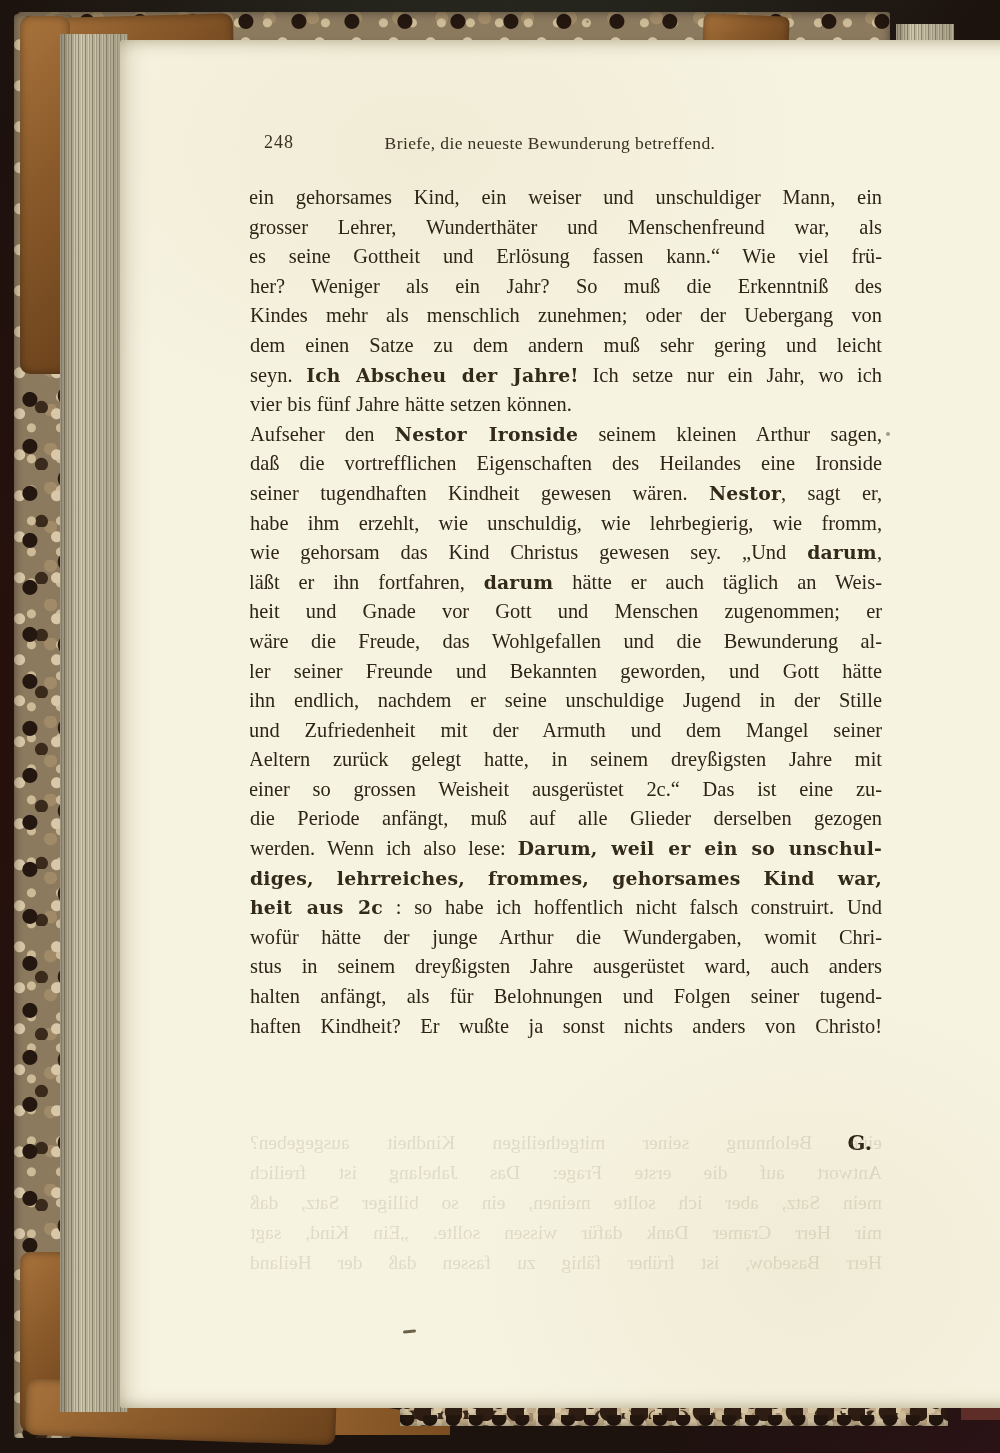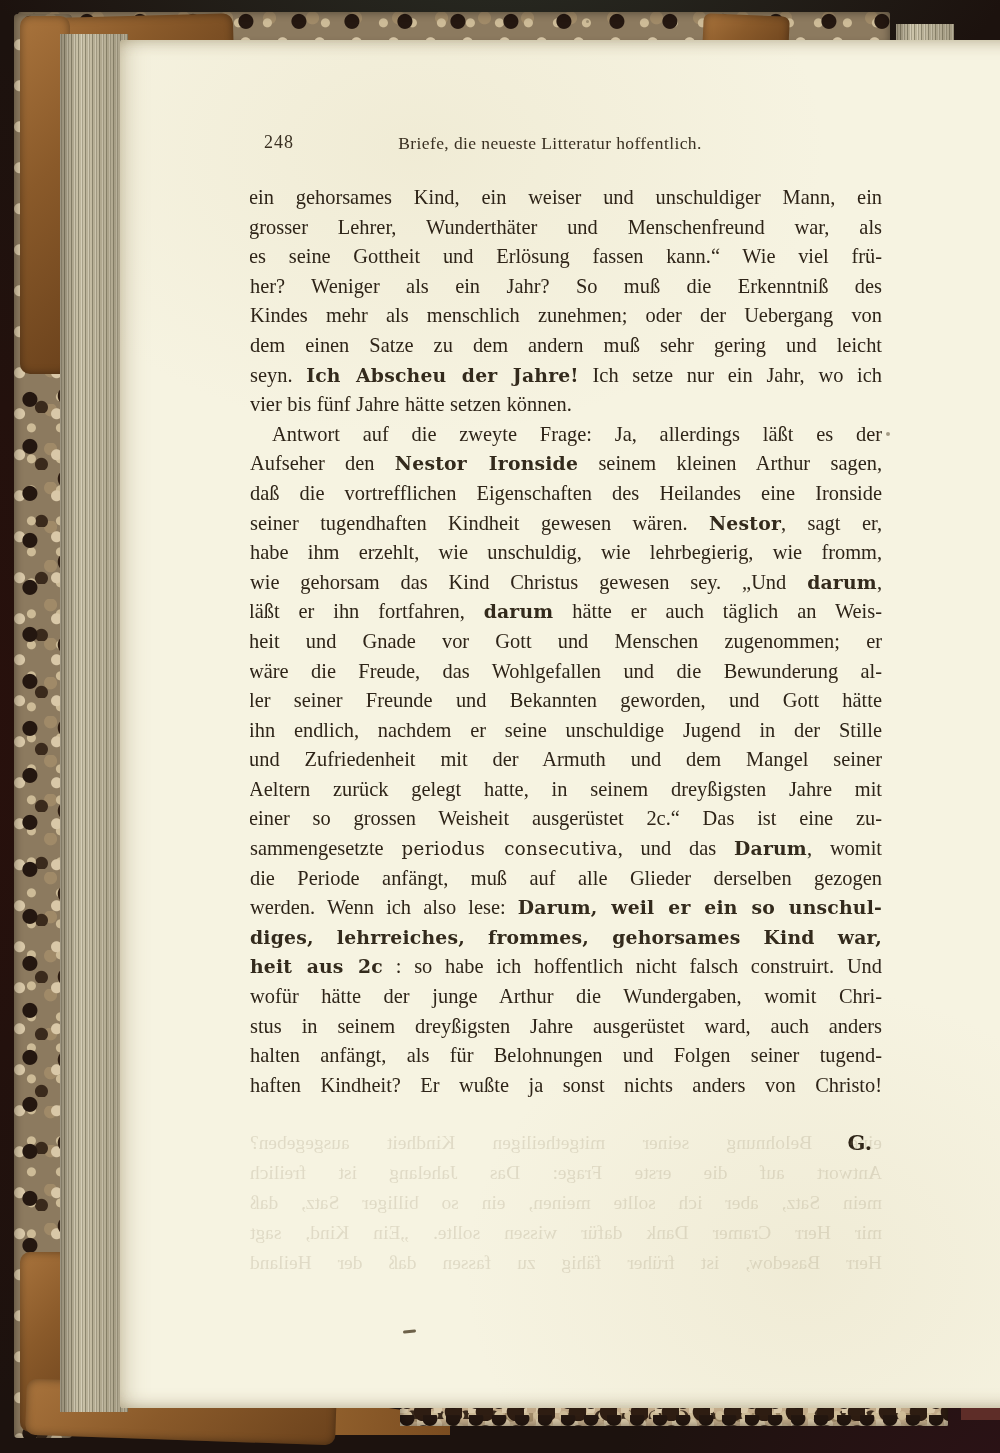--- a/index.html
+++ b/index.html
@@ -123,47 +123,45 @@
   <div class="abs edges edges-left"></div>
   <div class="abs edges edges-tr"></div>
 
   <div class="abs facing"></div>
   <div class="abs facing-bottom"></div>
   <div class="abs gutter"></div>
 
   <div class="abs page">
     <div class="abs header-row">
       <span class="pagenum">248</span>
-      <span class="runtitle">Briefe, die neueste Litteratur hoffentlich.</span>
+      <span class="runtitle">Briefe, die neueste Bewunderung betreffend.</span>
     </div>
 
     <div class="abs text-block" id="text-block">
         <div class="line q"><span class="f-fr">„ein gehorsames Kind, ein weiser und unschuldiger Mann, ein</span></div>
         <div class="line q"><span class="f-fr">„grosser Lehrer, Wunderthäter und Menschenfreund war, als</span></div>
         <div class="line q"><span class="f-fr">„es seine Gottheit und Erlösung fassen kann.“  Wie viel frü-</span></div>
         <div class="line"><span class="f-fr">her?  Weniger als ein Jahr?  So muß die Erkenntniß des</span></div>
         <div class="line"><span class="f-fr">Kindes mehr als menschlich zunehmen; oder der Uebergang von</span></div>
         <div class="line"><span class="f-fr">dem einen Satze zu dem andern muß sehr gering und leicht</span></div>
         <div class="line"><span class="f-fr">seyn.  </span><span class="f-sw">Ich Abscheu der Jahre!</span><span class="f-fr"> Ich setze nur ein Jahr, wo ich</span></div>
         <div class="line noj"><span class="f-fr">vier bis fünf Jahre hätte setzen können.</span></div>
-        <div class="line ind"><span class="f-fr">Antwort auf die zweyte Frage: Ja, allerdings läßt es der</span></div>
         <div class="line"><span class="f-fr">Aufseher den </span><span class="f-sw">Nestor Ironside</span><span class="f-fr"> seinem kleinen Arthur sagen,</span></div>
         <div class="line"><span class="f-fr">daß die vortrefflichen Eigenschaften des Heilandes eine Ironside</span></div>
         <div class="line"><span class="f-fr">seiner tugendhaften Kindheit gewesen wären.  </span><span class="f-sw">Nestor</span><span class="f-fr">, sagt er,</span></div>
         <div class="line"><span class="f-fr">habe ihm erzehlt, wie unschuldig, wie lehrbegierig, wie fromm,</span></div>
         <div class="line"><span class="f-fr">wie gehorsam das Kind Christus gewesen sey.  „Und </span><span class="f-sw">darum</span><span class="f-fr">,</span></div>
         <div class="line q"><span class="f-fr">„läßt er ihn fortfahren, </span><span class="f-sw">darum</span><span class="f-fr"> hätte er auch täglich an Weis-</span></div>
         <div class="line q"><span class="f-fr">„heit und Gnade vor Gott und Menschen zugenommen; er</span></div>
         <div class="line q"><span class="f-fr">„wäre die Freude, das Wohlgefallen und die Bewunderung al-</span></div>
         <div class="line q"><span class="f-fr">„ler seiner Freunde und Bekannten geworden, und Gott hätte</span></div>
         <div class="line q"><span class="f-fr">„ihn endlich, nachdem er seine unschuldige Jugend in der Stille</span></div>
         <div class="line q"><span class="f-fr">„und Zufriedenheit mit der Armuth und dem Mangel seiner</span></div>
         <div class="line q"><span class="f-fr">„Aeltern zurück gelegt hatte, in seinem dreyßigsten Jahre mit</span></div>
         <div class="line q"><span class="f-fr">„einer so grossen Weisheit ausgerüstet 2c.“  Das ist eine zu-</span></div>
-        <div class="line"><span class="f-fr">sammengesetzte </span><span class="f-la">periodus consecutiva</span><span class="f-fr">, und das </span><span class="f-sw">Darum</span><span class="f-fr">, womit</span></div>
         <div class="line"><span class="f-fr">die Periode anfängt, muß auf alle Glieder derselben gezogen</span></div>
         <div class="line"><span class="f-fr">werden.  Wenn ich also lese: </span><span class="f-sw">Darum, weil er ein so unschul-</span></div>
         <div class="line"><span class="f-sw">diges, lehrreiches, frommes, gehorsames Kind war, rüstete</span></div>
         <div class="line"><span class="f-sw">heit aus 2c</span><span class="f-fr"> : so habe ich hoffentlich nicht falsch construirt.  Und</span></div>
         <div class="line"><span class="f-fr">wofür hätte der junge Arthur die Wundergaben, womit Chri-</span></div>
         <div class="line"><span class="f-fr">stus in seinem dreyßigsten Jahre ausgerüstet ward, auch anders</span></div>
         <div class="line"><span class="f-fr">halten anfängt, als für Belohnungen und Folgen seiner tugend-</span></div>
         <div class="line"><span class="f-fr">haften Kindheit?  Er wußte ja sonst nichts anders von Christo!</span></div>
       </div>
 

